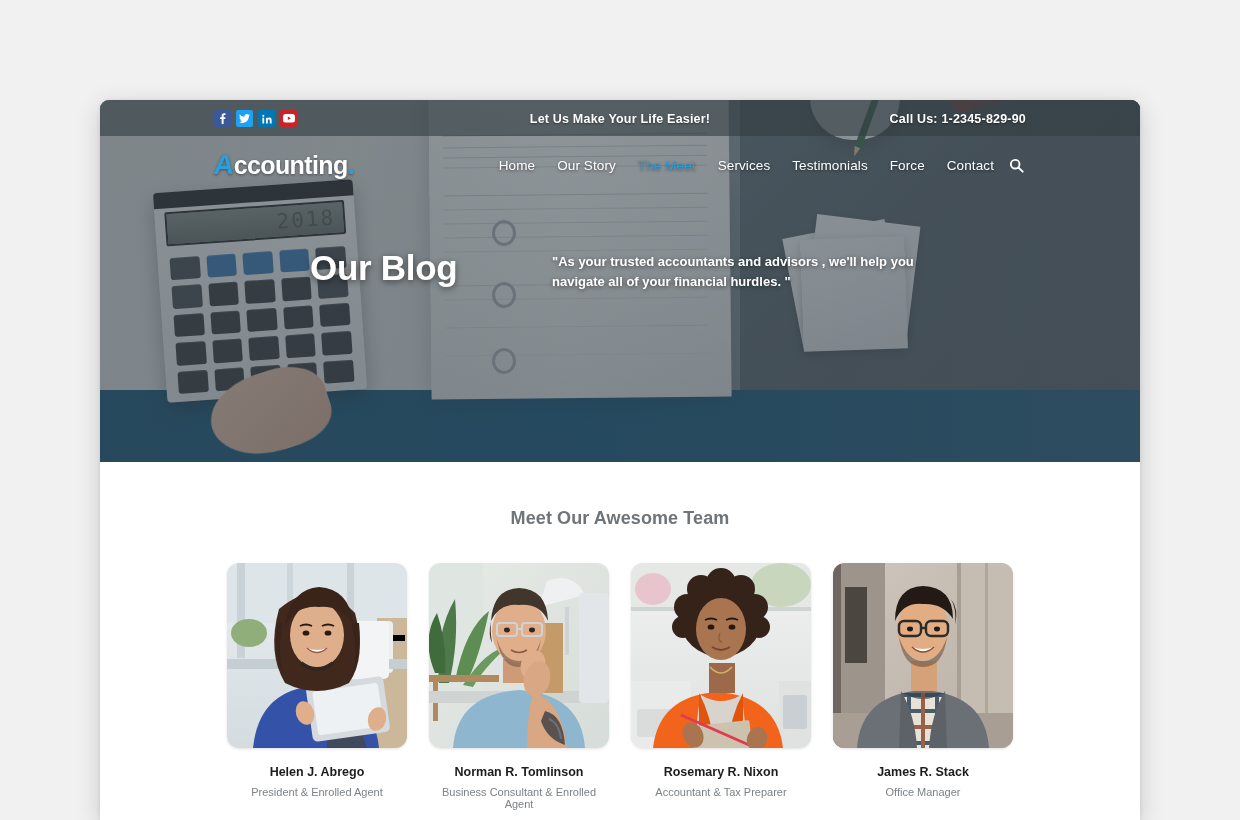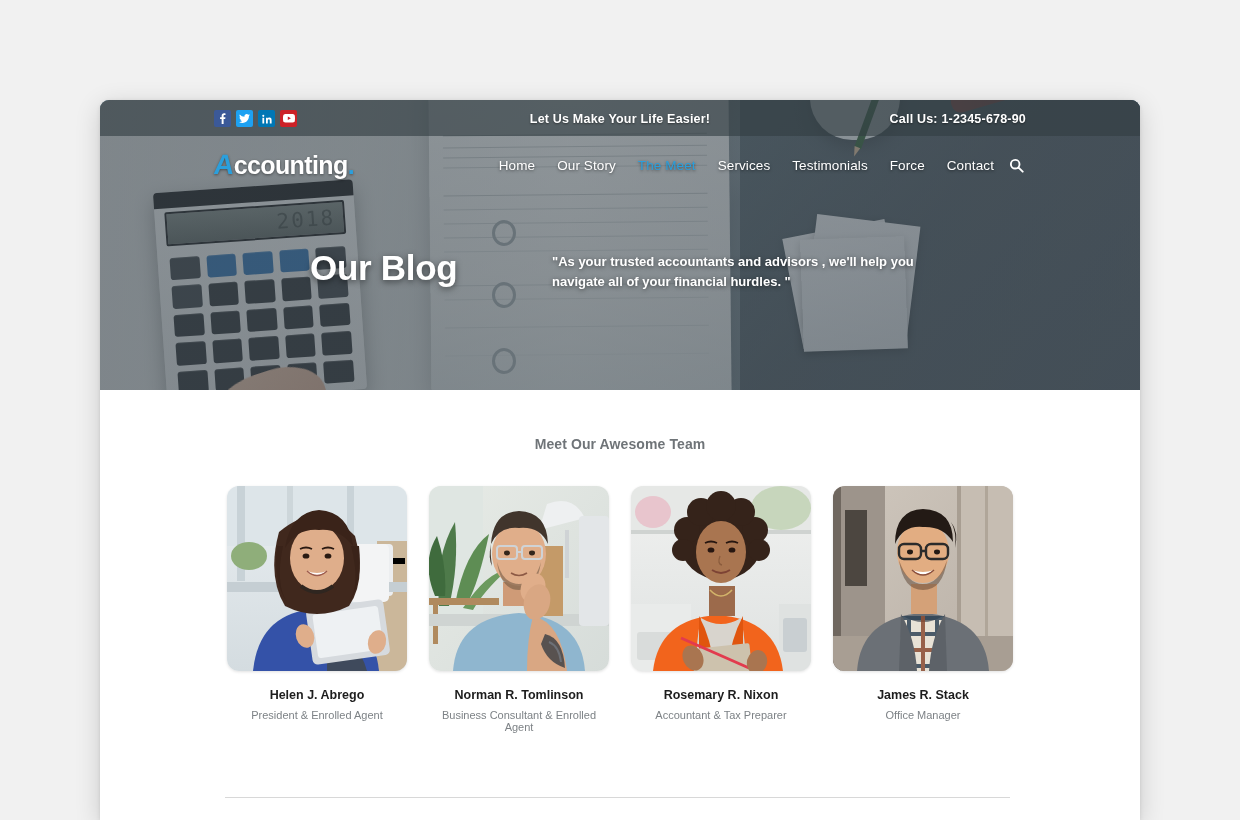--- a/index.html
+++ b/index.html
@@ -23,21 +23,21 @@
     border-radius: 9px 9px 0 0;
     overflow: hidden;
     background: #ffffff;
     box-shadow: 0 6px 26px rgba(0,0,0,0.16), 0 1px 4px rgba(0,0,0,0.10);
   }
 
   
   #hero {
     position: relative;
     width: 1040px;
-    height: 290px;
+    height: 362px;
     overflow: hidden;
     background: #0c4a6e;
   }
 
   
   .hero-photo {
     position: absolute;
     inset: 0;
   }
   .hero-desk {
@@ -315,21 +315,21 @@
   #team-section {
     position: relative;
     background: #ffffff;
     width: 1040px;
     height: 430px;
     padding-top: 46px;
   }
   .eyebrow {
     text-align: center;
     color: #6f7478;
-    font-size: 14px;
+    font-size: 18px;
     font-weight: bold;
     letter-spacing: .1px;
   }
   .section-title {
     text-align: center;
     color: #111111;
     font-size: 33px;
     font-weight: bold;
     letter-spacing: -0.6px;
     margin-top: 11px;
@@ -454,21 +454,21 @@
             </svg>
         </a>
         <a href="#" style="background:#cc2127">
           <svg width="12" height="9" viewBox="0 0 12 9" fill="#fff">
               <path d="M11.75 1.4A1.5 1.5 0 0 0 10.7.34C9.77.1 6 .1 6 .1s-3.77 0-4.7.24A1.5 1.5 0 0 0 .25 1.4C0 2.33 0 4.28 0 4.28s0 1.95.25 2.88c.14.52.54.92 1.05 1.06.93.24 4.7.24 4.7.24s3.77 0 4.7-.24c.51-.14.91-.54 1.05-1.06C12 6.23 12 4.28 12 4.28s0-1.95-.25-2.88zM4.8 6.07V2.49l3.15 1.79-3.15 1.79z"></path>
             </svg>
         </a>
       </div>
 
       <div class="tagline">Let Us Make Your Life Easier!</div>
-      <div class="callus">Call Us: 1-2345-678-90</div>
+      <div class="callus">Call Us: 1-2345-829-90</div>
     </div>
 
     <div id="navbar">
       <div class="logo">
         <span class="mark">A</span>
           <span>ccounting</span>
           <span class="dot">.</span>
       </div>
 
       <div class="nav-links">

